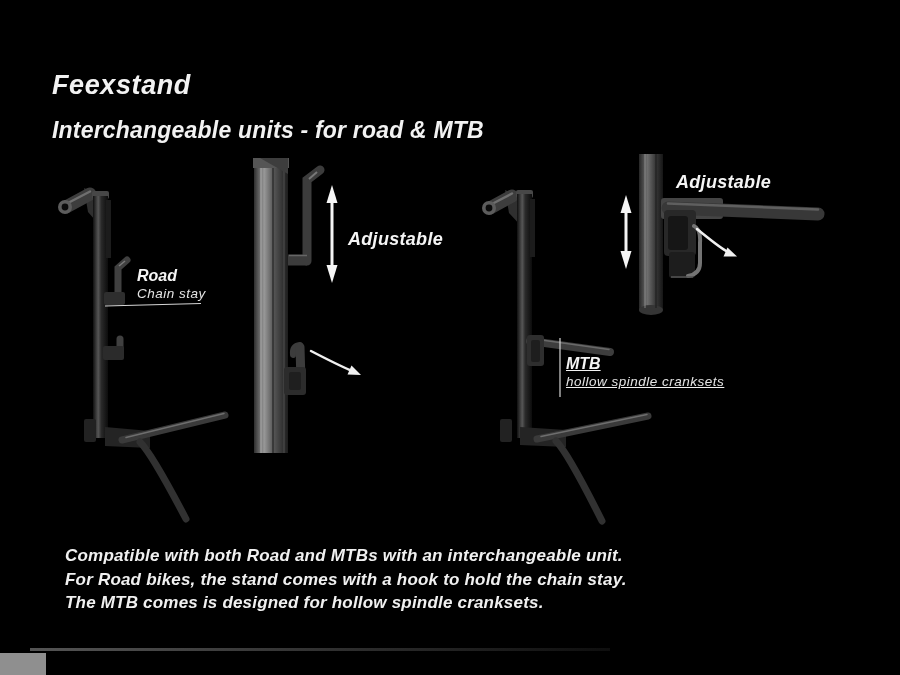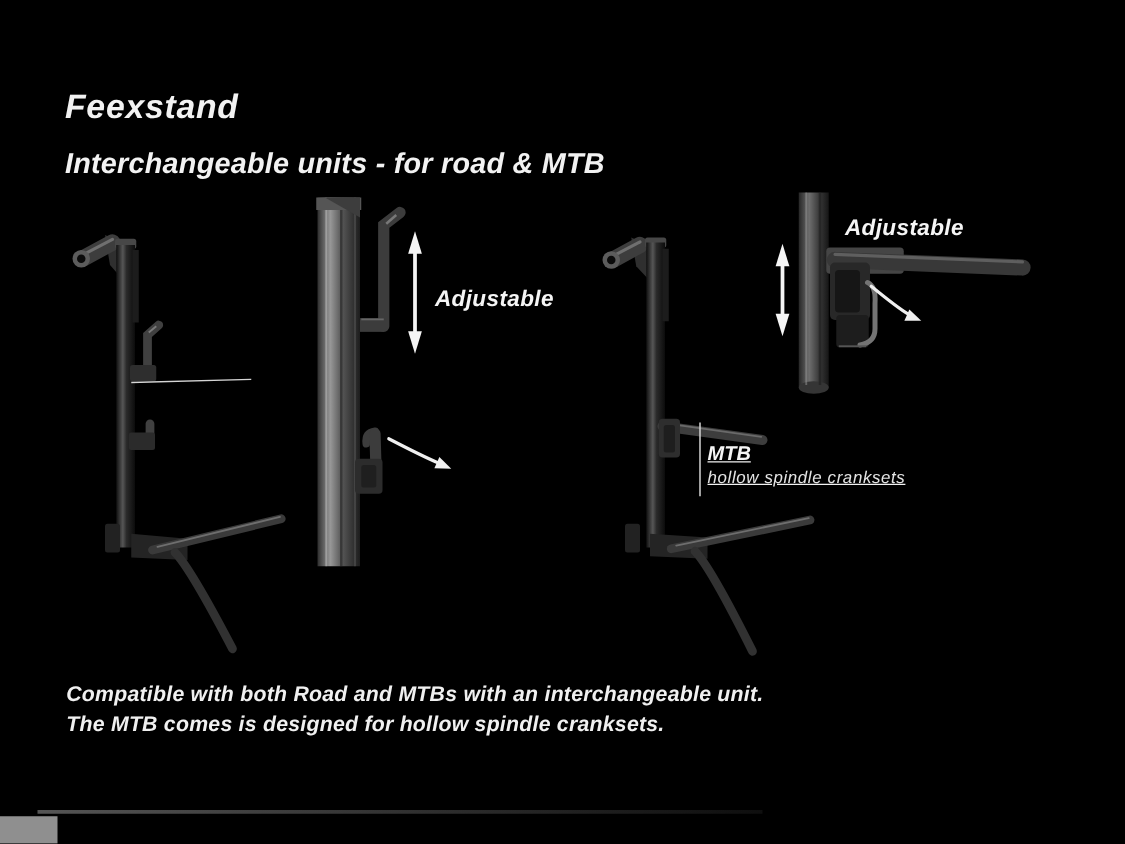--- a/index.html
+++ b/index.html
@@ -18,21 +18,21 @@
   }
   .unit-label{line-height:1.25;}
   .unit-label .main{font-weight:bold;font-style:italic;font-size:16px;color:#f5f5f5;}
   .unit-label .sub{font-style:italic;font-weight:400;font-size:13.5px;color:#e4e4e4;letter-spacing:0.5px;}
   .road-label{left:137px;top:266px;}
   .mtb-label{left:566px;top:354px;text-decoration:underline;}
   .adjustable{font-weight:bold;font-style:italic;font-size:18px;color:#f5f5f5;letter-spacing:0.3px;}
   .adj-left{left:348px;top:229px;}
   .adj-right{left:676px;top:172px;}
   .footer{
-    left:53px;top:544px;font-size:17px;font-weight:bold;font-style:italic;
+    left:65px;top:544px;font-size:17px;font-weight:bold;font-style:italic;
     line-height:23.5px;letter-spacing:0.2px;color:#f0f0f0;
   }
   .illustration{left:0;top:0;}
 </style>
 </head>
 <body>
 
 <div class="canvas">
 
   <svg class="abs illustration" width="900" height="675" viewBox="0 0 900 675">
@@ -186,27 +186,32 @@
       </g>
     </g>
 
     <rect x="0" y="653" width="46" height="22" fill="#8f8f8f"></rect>
     <rect x="30" y="648" width="580" height="3" fill="url(#gradFade)" opacity="0.55"></rect>
   </svg>
 
   <div class="abs title">Feexstand</div>
   <div class="abs subtitle">Interchangeable units - for road &amp; MTB</div>
 
+  <div class="abs unit-label road-label">
+    <div class="main">Road</div>
+    <div class="sub">Chain stay</div>
+  </div>
 
   <div class="abs adjustable adj-left">Adjustable</div>
   <div class="abs adjustable adj-right">Adjustable</div>
 
   <div class="abs unit-label mtb-label">
     <div class="main">MTB</div>
     <div class="sub">hollow spindle cranksets</div>
   </div>
 
   <div class="abs footer">
     <div>Compatible with both Road and MTBs with an interchangeable unit.</div>
+    <div>For Road bikes, the stand comes with a hook to hold the chain stay.</div>
     <div>The MTB comes is designed for hollow spindle cranksets.</div>
   </div>
 
 </div>
 
 </body></html>

